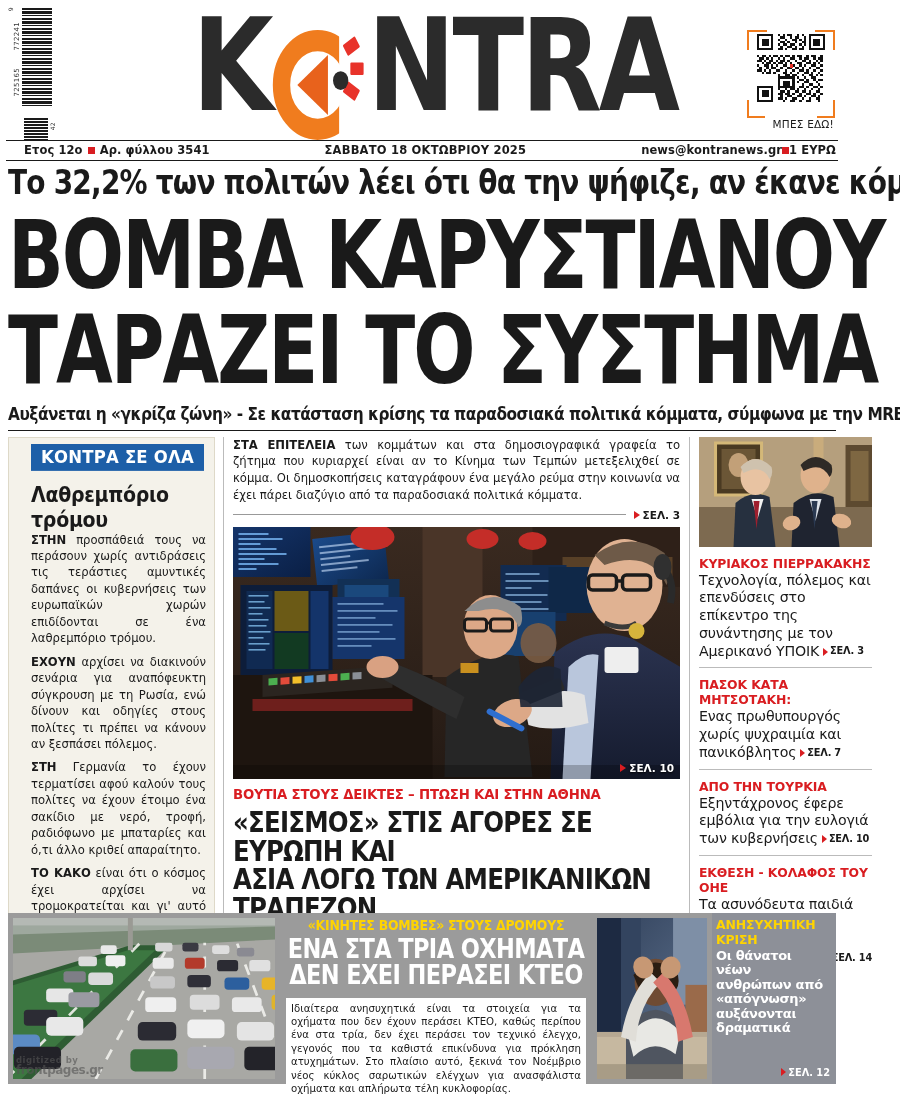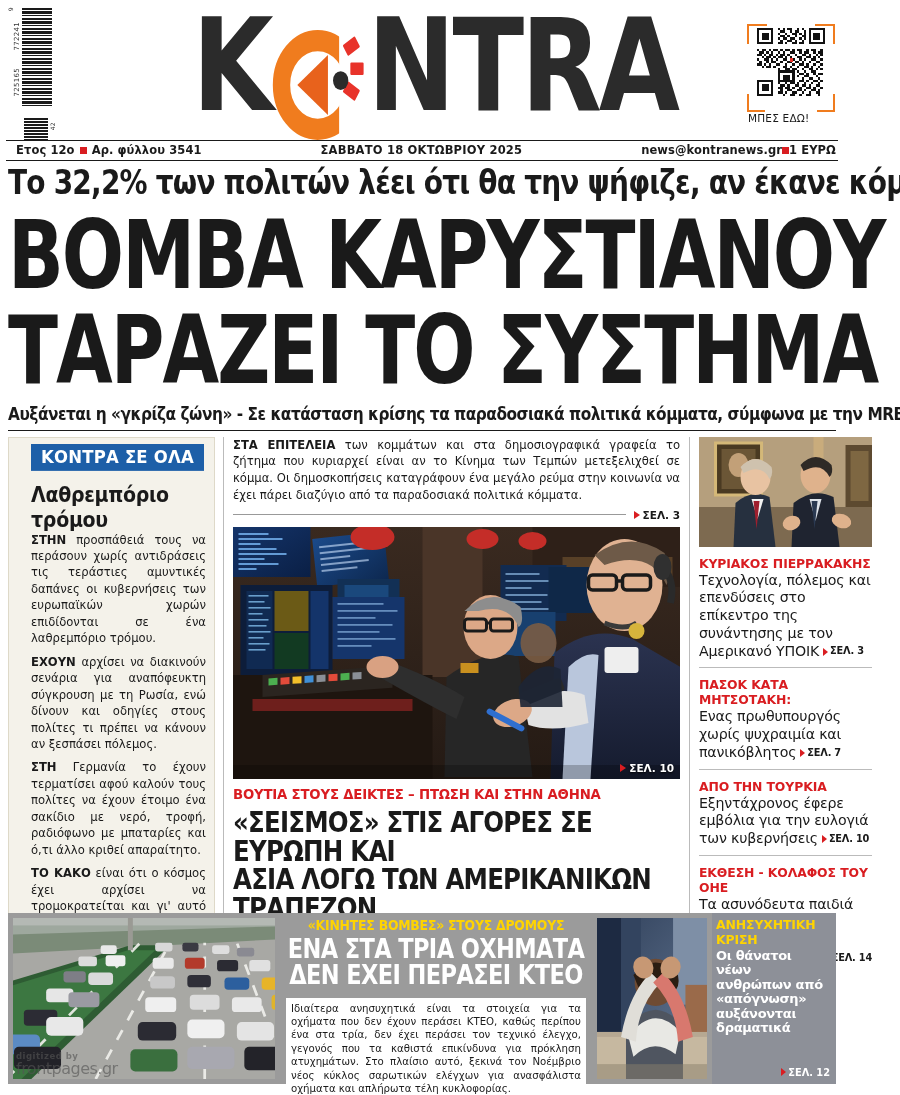--- a/index.html
+++ b/index.html
@@ -68,40 +68,40 @@
     width:0;height:0;
     border-top:24px solid transparent;
     border-bottom:24px solid transparent;
     border-right:30px solid #e8621c;
   }
   .logo-o-dot {
     position:absolute; left:61px; top:-31px; width:15px;height:15px;
     border-radius:50%; background:#2b2b2b;
   }
 
-  .qr-zone { position:absolute; right:10px; top:22px; width:86px; text-align:left; }
+  .qr-zone { position:absolute; right:10px; top:28px; width:86px; text-align:right; }
   .qr-frame { position:relative; width:80px; height:80px; margin:0 auto; }
   .qr-frame::before, .qr-frame::after {
     content:""; position:absolute; width:18px;height:18px;
   }
   .qr-frame::before { left:-4px; top:-4px; border-left:2.5px solid #f07c1e; border-top:2.5px solid #f07c1e; }
   .qr-frame::after { right:-4px; top:-4px; border-right:2.5px solid #f07c1e; border-top:2.5px solid #f07c1e; }
   .qr-frame2 { position:absolute; left:-4px; bottom:-4px; width:18px;height:18px;
     border-left:2.5px solid #f07c1e; border-bottom:2.5px solid #f07c1e; }
   .qr-frame3 { position:absolute; right:-4px; bottom:-4px; width:18px;height:18px;
     border-right:2.5px solid #f07c1e; border-bottom:2.5px solid #f07c1e; }
   .qr-img { width:68px; height:68px; margin:6px auto 0; display:block; }
   .qr-label { font-size:10.5px; color:#1a1a1a; margin-top:4px; letter-spacing:0.2px; }
 
   
   .info-rule-top { border-top:1.6px solid #1a1a1a; margin:0 6px; }
   .info-bar {
     display:flex; align-items:flex-end; justify-content:space-between;
     padding:2px 8px 3px 16px; font-size:11.5px; color:#1a1a1a;
-    font-weight:bold; letter-spacing:0.1px;
+    font-weight:bold; letter-spacing:0.1px;margin-left:8px;
   }
   .info-left { display:flex; align-items:center; gap:5px; }
   .info-right { display:flex; align-items:center; }
   .sq { display:inline-block; width:7px;height:7px;background:#d91d21; }
   .info-center { font-size:11.5px; font-weight:bold; letter-spacing:0.2px; }
   .info-rule-bot { border-top:1.6px solid #1a1a1a; margin:0 6px 0 6px; }
 
   
   .heads { padding:5px 8px 0 8px; }
   .kicker {
@@ -217,21 +217,21 @@
   
   .bottom {
     display:grid;
     grid-template-columns: 272px 312px 1fr;
     gap:0; padding:0 8px; margin-top:6px; height:140px;
   }
   .bt-photo { width:100%; height:100%; position:relative; overflow:hidden;
     border:5px solid #9b9b9b; }
   .wm { position:absolute; left:3px; bottom:2px; opacity:.62; }
   .wm-1 { font-size:8.5px; color:#555; font-weight:bold; letter-spacing:.5px; }
-  .wm-2 { font-size:16px; color:#555; font-weight:normal; letter-spacing:-0.5px;
+  .wm-2 { font-size:12px; color:#555; font-weight:bold; letter-spacing:-0.5px;
     font-family:"DejaVu Sans","Liberation Sans",sans-serif; line-height:.95; }
 
   .bt-mid { background:#9b9b9b; padding:4px 6px 0 6px; position:relative; }
   .bt-mid-kicker {
     font-size:12.4px; font-weight:bold; color:#ffd400; text-align:center;
     letter-spacing:-0.2px; transform:scaleY(1.1); transform-origin:center top;
   }
   .bt-mid-head {
     font-size:22.5px; font-weight:bold; color:#ffffff; text-align:center;
     line-height:1.0; letter-spacing:-0.6px; margin-top:4px;

